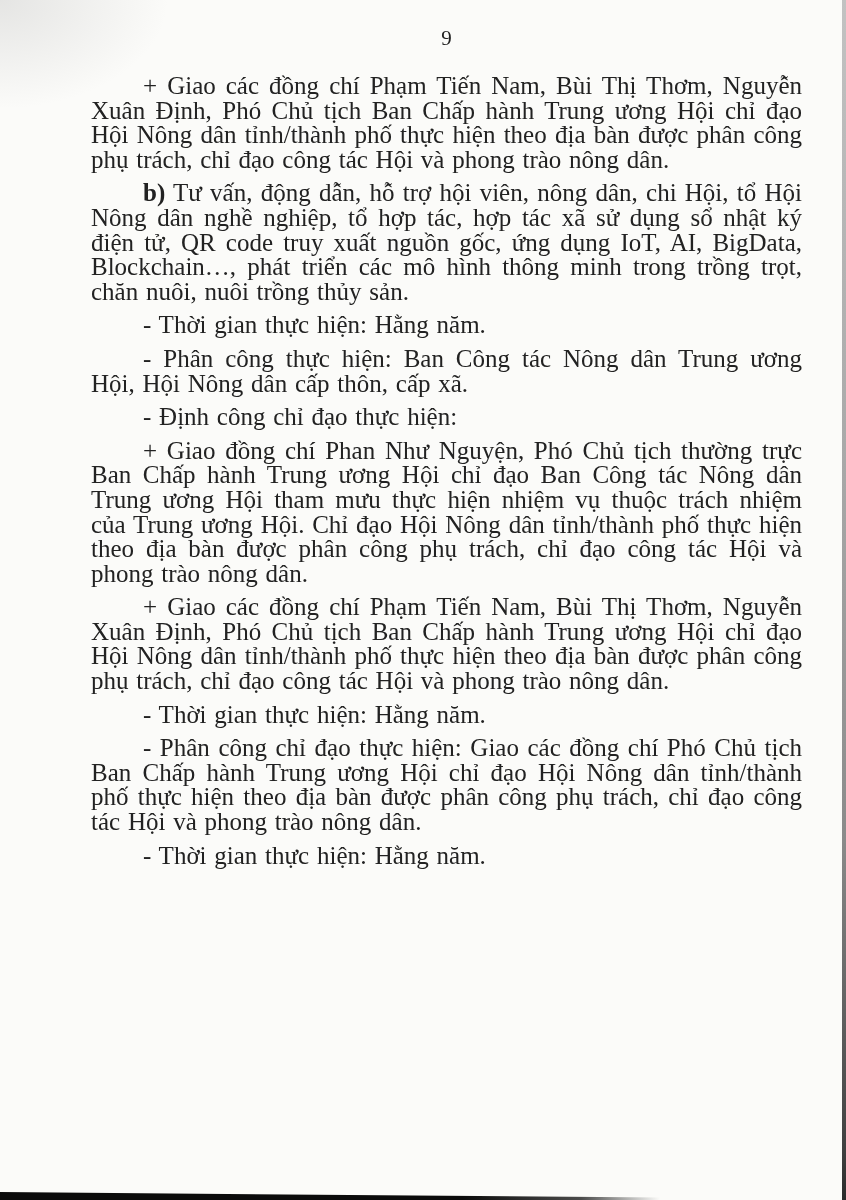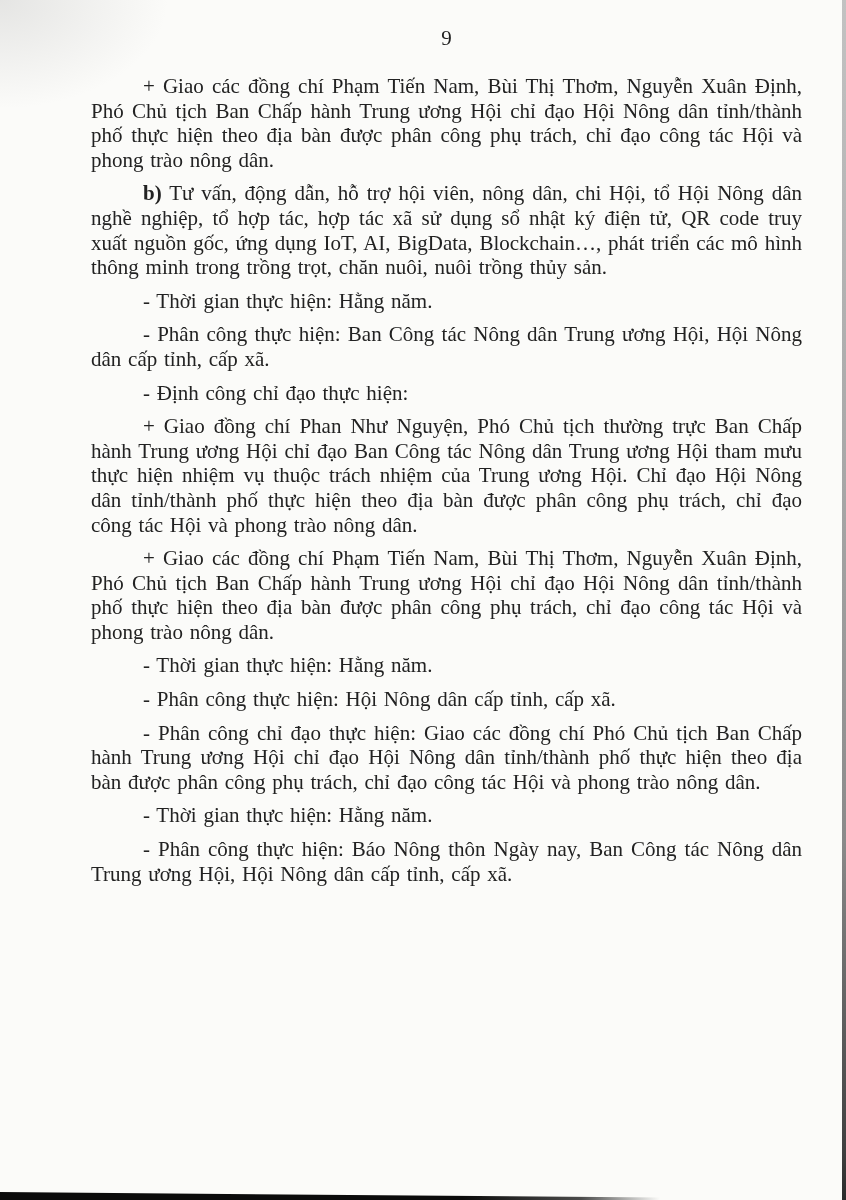--- a/index.html
+++ b/index.html
@@ -24,21 +24,21 @@
   .pageno {
     margin:0 0 24px 0;
     text-align:center;
     font-size:21px;
     line-height:24px;
   }
   .para {
     margin:9px 0 0 0;
     text-align:justify;
     text-indent:52px;
-    font-size:21px;
+    font-size:25px;
     line-height:24.6px;
     word-spacing:1.5px;
   }
   .para b { font-weight:700; }
   .edge-bottom {
     position:absolute; left:0; bottom:0;
     width:660px; height:8px;
     background:linear-gradient(to right, #0b0b0b 0%, #0b0b0b 70%, #4a4a4a 88%, rgba(74,74,74,0) 100%);
     clip-path:polygon(0 0, 100% 70%, 100% 100%, 0 100%);
   }
@@ -56,37 +56,35 @@
 
   <div class="content">
     <p class="pageno">9</p>
 
     <p class="para"><b></b><span>+ Giao các đồng chí Phạm Tiến Nam, Bùi Thị Thơm, Nguyễn Xuân Định, Phó Chủ tịch Ban Chấp hành Trung ương Hội chỉ đạo Hội Nông dân tỉnh/thành phố thực hiện theo địa bàn được phân công phụ trách, chỉ đạo công tác Hội và phong trào nông dân.</span></p>
 
     <p class="para"><b>b)</b><span> Tư vấn, động dẫn, hỗ trợ hội viên, nông dân, chi Hội, tổ Hội Nông dân nghề nghiệp, tổ hợp tác, hợp tác xã sử dụng sổ nhật ký điện tử, QR code truy xuất nguồn gốc, ứng dụng IoT, AI, BigData, Blockchain…, phát triển các mô hình thông minh trong trồng trọt, chăn nuôi, nuôi trồng thủy sản.</span></p>
 
     <p class="para"><b></b><span>- Thời gian thực hiện: Hằng năm.</span></p>
 
-    <p class="para"><b></b><span>- Phân công thực hiện: Ban Công tác Nông dân Trung ương Hội, Hội Nông dân cấp tỉnh, cấp xã.</span></p>
+    <p class="para"><b></b><span>- Phân công thực hiện: Ban Công tác Nông dân Trung ương Hội, Hội Nông dân cấp thôn, cấp xã.</span></p>
 
     <p class="para"><b></b><span>- Định công chỉ đạo thực hiện:</span></p>
 
     <p class="para"><b></b><span>+ Giao đồng chí Phan Như Nguyện, Phó Chủ tịch thường trực Ban Chấp hành Trung ương Hội chỉ đạo Ban Công tác Nông dân Trung ương Hội tham mưu thực hiện nhiệm vụ thuộc trách nhiệm của Trung ương Hội. Chỉ đạo Hội Nông dân tỉnh/thành phố thực hiện theo địa bàn được phân công phụ trách, chỉ đạo công tác Hội và phong trào nông dân.</span></p>
 
     <p class="para"><b></b><span>+ Giao các đồng chí Phạm Tiến Nam, Bùi Thị Thơm, Nguyễn Xuân Định, Phó Chủ tịch Ban Chấp hành Trung ương Hội chỉ đạo Hội Nông dân tỉnh/thành phố thực hiện theo địa bàn được phân công phụ trách, chỉ đạo công tác Hội và phong trào nông dân.</span></p>
 
 
     <p class="para"><b></b><span>- Thời gian thực hiện: Hằng năm.</span></p>
 
-    <p class="para"><b></b><span>- Phân công thực hiện: Hội Nông dân cấp tỉnh, cấp xã.</span></p>
 
     <p class="para"><b></b><span>- Phân công chỉ đạo thực hiện: Giao các đồng chí Phó Chủ tịch Ban Chấp hành Trung ương Hội chỉ đạo Hội Nông dân tỉnh/thành phố thực hiện theo địa bàn được phân công phụ trách, chỉ đạo công tác Hội và phong trào nông dân.</span></p>
 
 
 
     <p class="para"><b></b><span>- Thời gian thực hiện: Hằng năm.</span></p>
 
-    <p class="para"><b></b><span>- Phân công thực hiện: Báo Nông thôn Ngày nay, Ban Công tác Nông dân Trung ương Hội, Hội Nông dân cấp tỉnh, cấp xã.</span></p>
   </div>
 
   <div class="edge-bottom"></div>
   <div class="edge-right"></div>
 </div>
 
 </body></html>

